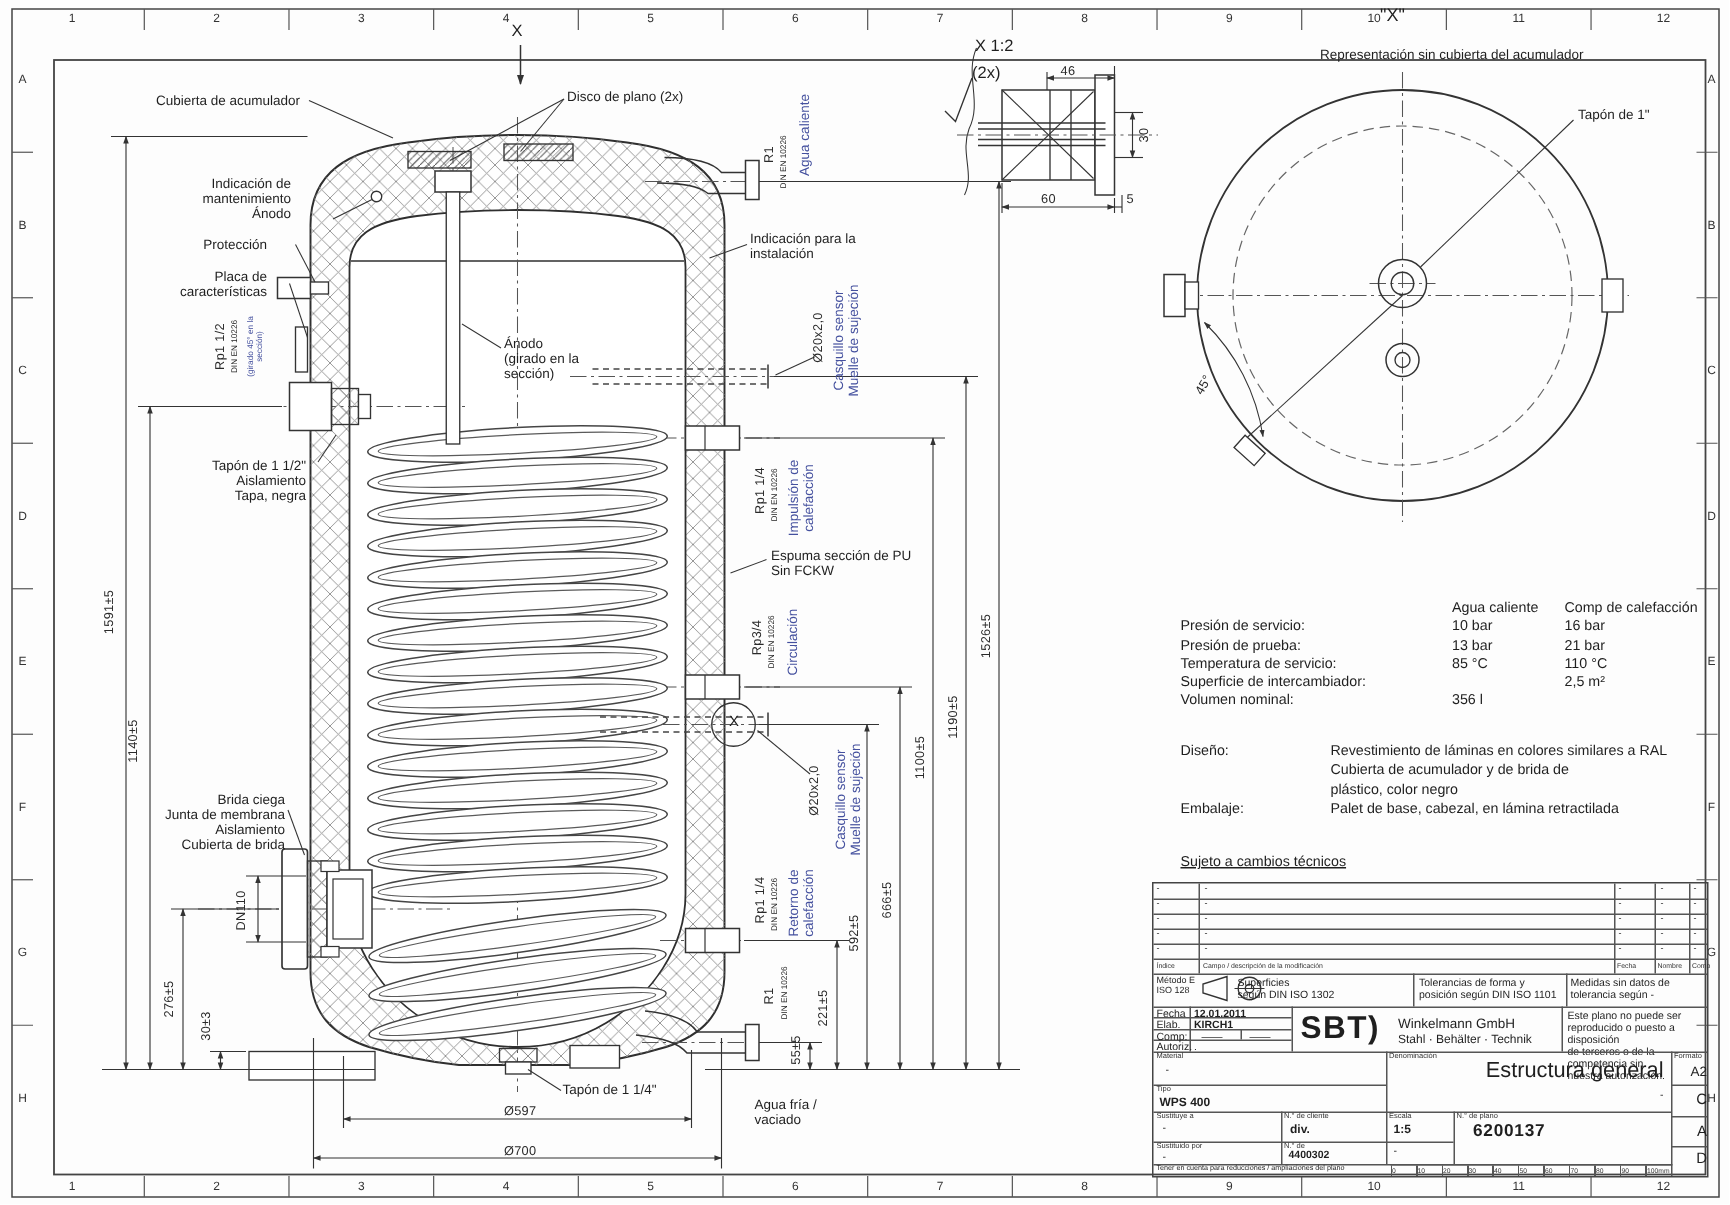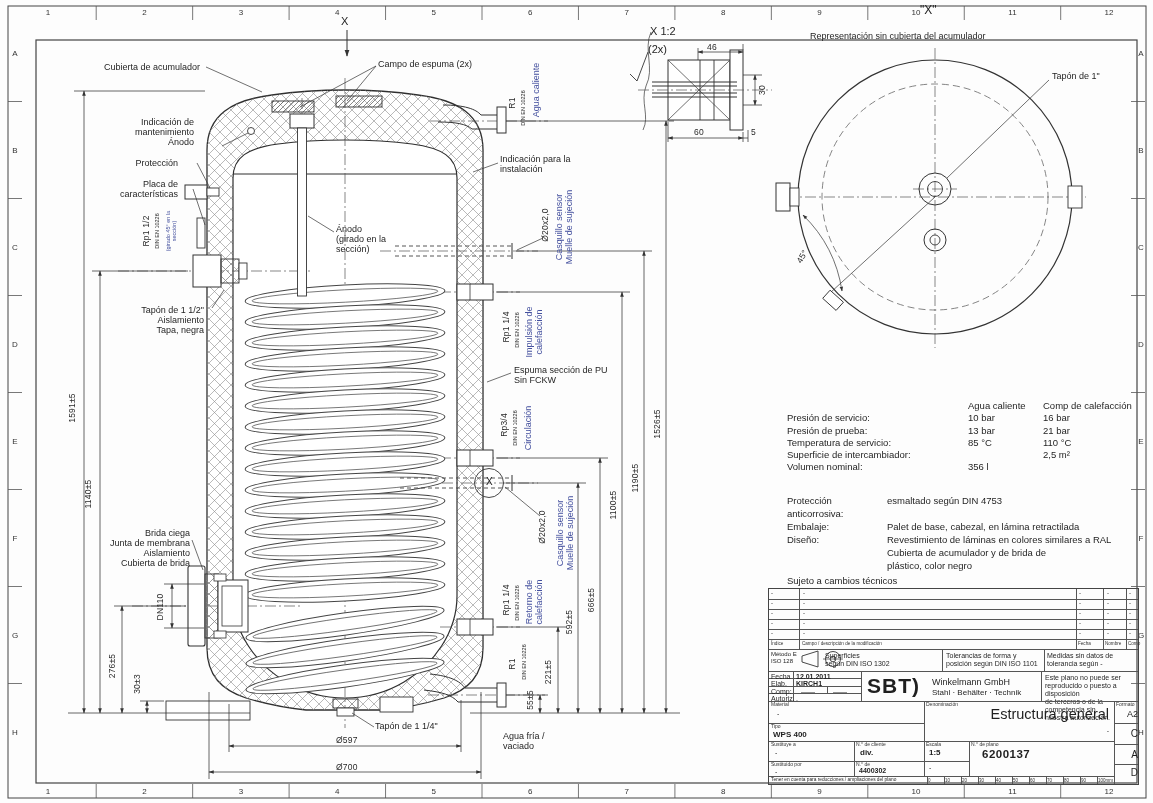--- a/index.html
+++ b/index.html
@@ -14,21 +14,21 @@
   .tiny{font-size:5.5px;}
   .blue{color:#44509e;}
   .f11{font-size:11px;} .f12{font-size:12px;} .f10{font-size:10px;}
   .gridlab{position:absolute;font-size:8px;color:#333;transform:translate(-50%,-50%);}
   
   .spec{position:absolute;left:787px;top:400px;width:345px;display:grid;
         grid-template-columns:181px 75px 89px;font-size:9.5px;line-height:12.3px;}
   
   .notes{position:absolute;left:787px;top:494px;width:350px;font-size:9.5px;line-height:13px;}
   .nrow{display:flex;} .nlab{width:100px;flex:none;} .nval{white-space:pre-line;}
-  .nfoot{margin-top:2px;}
+  .nfoot{margin-top:22px;text-decoration:underline;}
   
   #tblock{position:absolute;left:768px;top:588px;width:369px;height:195px;border:1px solid #444;}
   .vl{position:absolute;width:1px;background:#555;}
   .hl{position:absolute;height:1px;background:#555;}
   .tb{position:absolute;font-size:7px;line-height:1.15;white-space:pre-line;}
   .lab5{font-size:5px;color:#333;}
   .rvdash{position:absolute;font-size:6px;}
   .rvh{position:absolute;font-size:4.6px;color:#333;}
   #ruler{position:absolute;left:158px;top:187px;width:188px;height:7px;border-top:1px solid #555;
          background:repeating-linear-gradient(to right,#555 0 1px,transparent 1px 17px);}
@@ -388,21 +388,21 @@
 Aislamiento
 Tapa, negra</div>
 <div class="lbl rt" style="left:98px;top:528px;width:92px">Brida ciega
 Junta de membrana
 Aislamiento
 Cubierta de brida</div>
 <div class="rot dim" style="left:161px;top:607px">DN110</div>
 <div class="lbl" style="left:336px;top:224px">Ánodo
 (girado en la
 sección)</div>
-<div class="lbl" style="left:378px;top:59px">Campo de espuma (2x)</div>
+<div class="lbl" style="left:378px;top:59px">Disco de plano (2x)</div>
 <div class="lbl f11" style="left:341px;top:15px">X</div>
 <div class="rot dim" style="left:513px;top:103px">R1</div>
 <div class="rot tiny" style="left:523px;top:108px">DIN EN 10226</div>
 <div class="rot blue" style="left:537px;top:90px">Agua caliente</div>
 <div class="lbl" style="left:500px;top:154px">Indicación para la
 instalación</div>
 <div class="rot dim" style="left:546px;top:225px">Ø20x2,0</div>
 <div class="rot blue" style="left:565px;top:227px">Casquillo sensor
 Muelle de sujeción</div>
 <div class="rot dim" style="left:507px;top:327px">Rp1 1/4</div>
@@ -443,21 +443,21 @@
 <div class="lbl dim" style="left:336px;top:763px">Ø700</div>
 
 <div class="lbl f11" style="left:650px;top:25px">X  1:2</div>
 <div class="lbl f11" style="left:648px;top:43px">(2x)</div>
 <div class="lbl dim" style="left:707px;top:43px">46</div>
 <div class="rot dim" style="left:763px;top:90px">30</div>
 <div class="lbl dim" style="left:694px;top:128px">60</div>
 <div class="lbl dim" style="left:751px;top:128px">5</div>
 
 <div class="lbl f12" style="left:920px;top:4px">"X"</div>
-<div class="lbl" style="left:810px;top:31px">Representación sin cubierta del acumulador</div>
+<div class="lbl" style="left:880px;top:31px">Representación sin cubierta del acumulador</div>
 <div class="lbl" style="left:1052px;top:71px">Tapón de 1"</div>
 <div class="lbl dim" style="left:796px;top:252px;transform:rotate(-60deg)">45°</div>
 
 <div class="spec">
   <div></div>
   <div>Agua caliente</div>
   <div>Comp de calefacción</div>
   <div>Presión de servicio:</div>
   <div>10 bar</div>
   <div>16 bar</div>
@@ -470,32 +470,28 @@
   <div>Superficie de intercambiador:</div>
   <div></div>
   <div>2,5 m²</div>
   <div>Volumen nominal:</div>
   <div>356 l</div>
   <div></div>
 </div>
 
 <div class="notes">
   <div class="nrow">
-        <div class="nlab">Protección anticorrosiva:</div>
-    <div class="nval">esmaltado según DIN 4753</div>
+        <div class="nlab">Diseño:</div>
+    <div class="nval">Revestimiento de láminas en colores similares a RAL
+Cubierta de acumulador y de brida de
+plástico, color negro</div>
       </div>
   <div class="nrow">
         <div class="nlab">Embalaje:</div>
     <div class="nval">Palet de base, cabezal, en lámina retractilada</div>
-      </div>
-  <div class="nrow">
-        <div class="nlab">Diseño:</div>
-    <div class="nval">Revestimiento de láminas en colores similares a RAL
-Cubierta de acumulador y de brida de
-plástico, color negro</div>
       </div>
   <div class="nfoot">Sujeto a cambios técnicos</div>
 </div>
 
 <div id="tblock">
   <div id="tb-rev">
     <div class="hl" style="left:0;top:10px;width:369px"></div>
     <div class="hl" style="left:0;top:20px;width:369px"></div>
     <div class="hl" style="left:0;top:30px;width:369px"></div>
     <div class="hl" style="left:0;top:40px;width:369px"></div>

